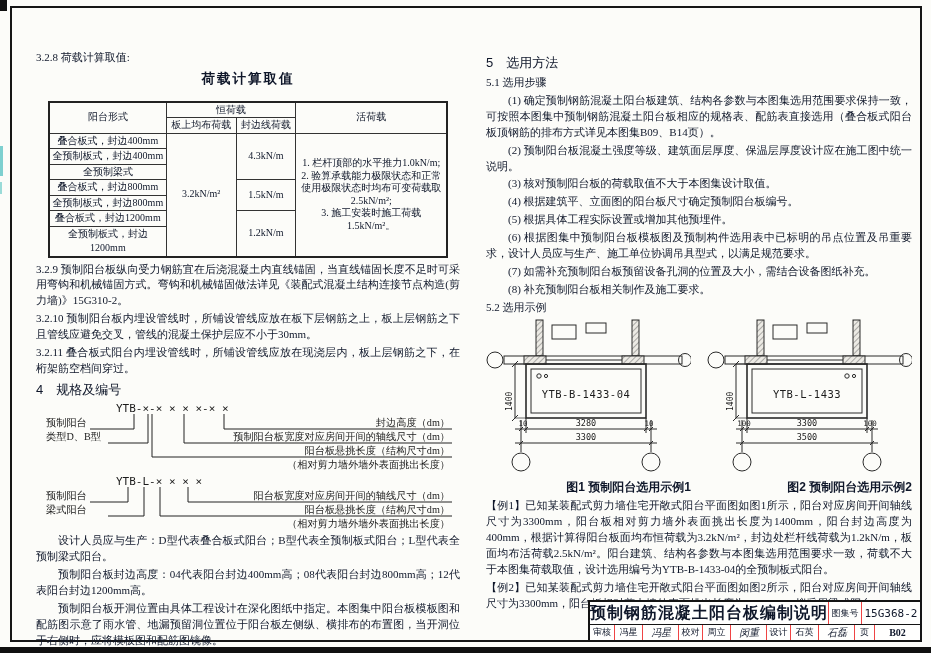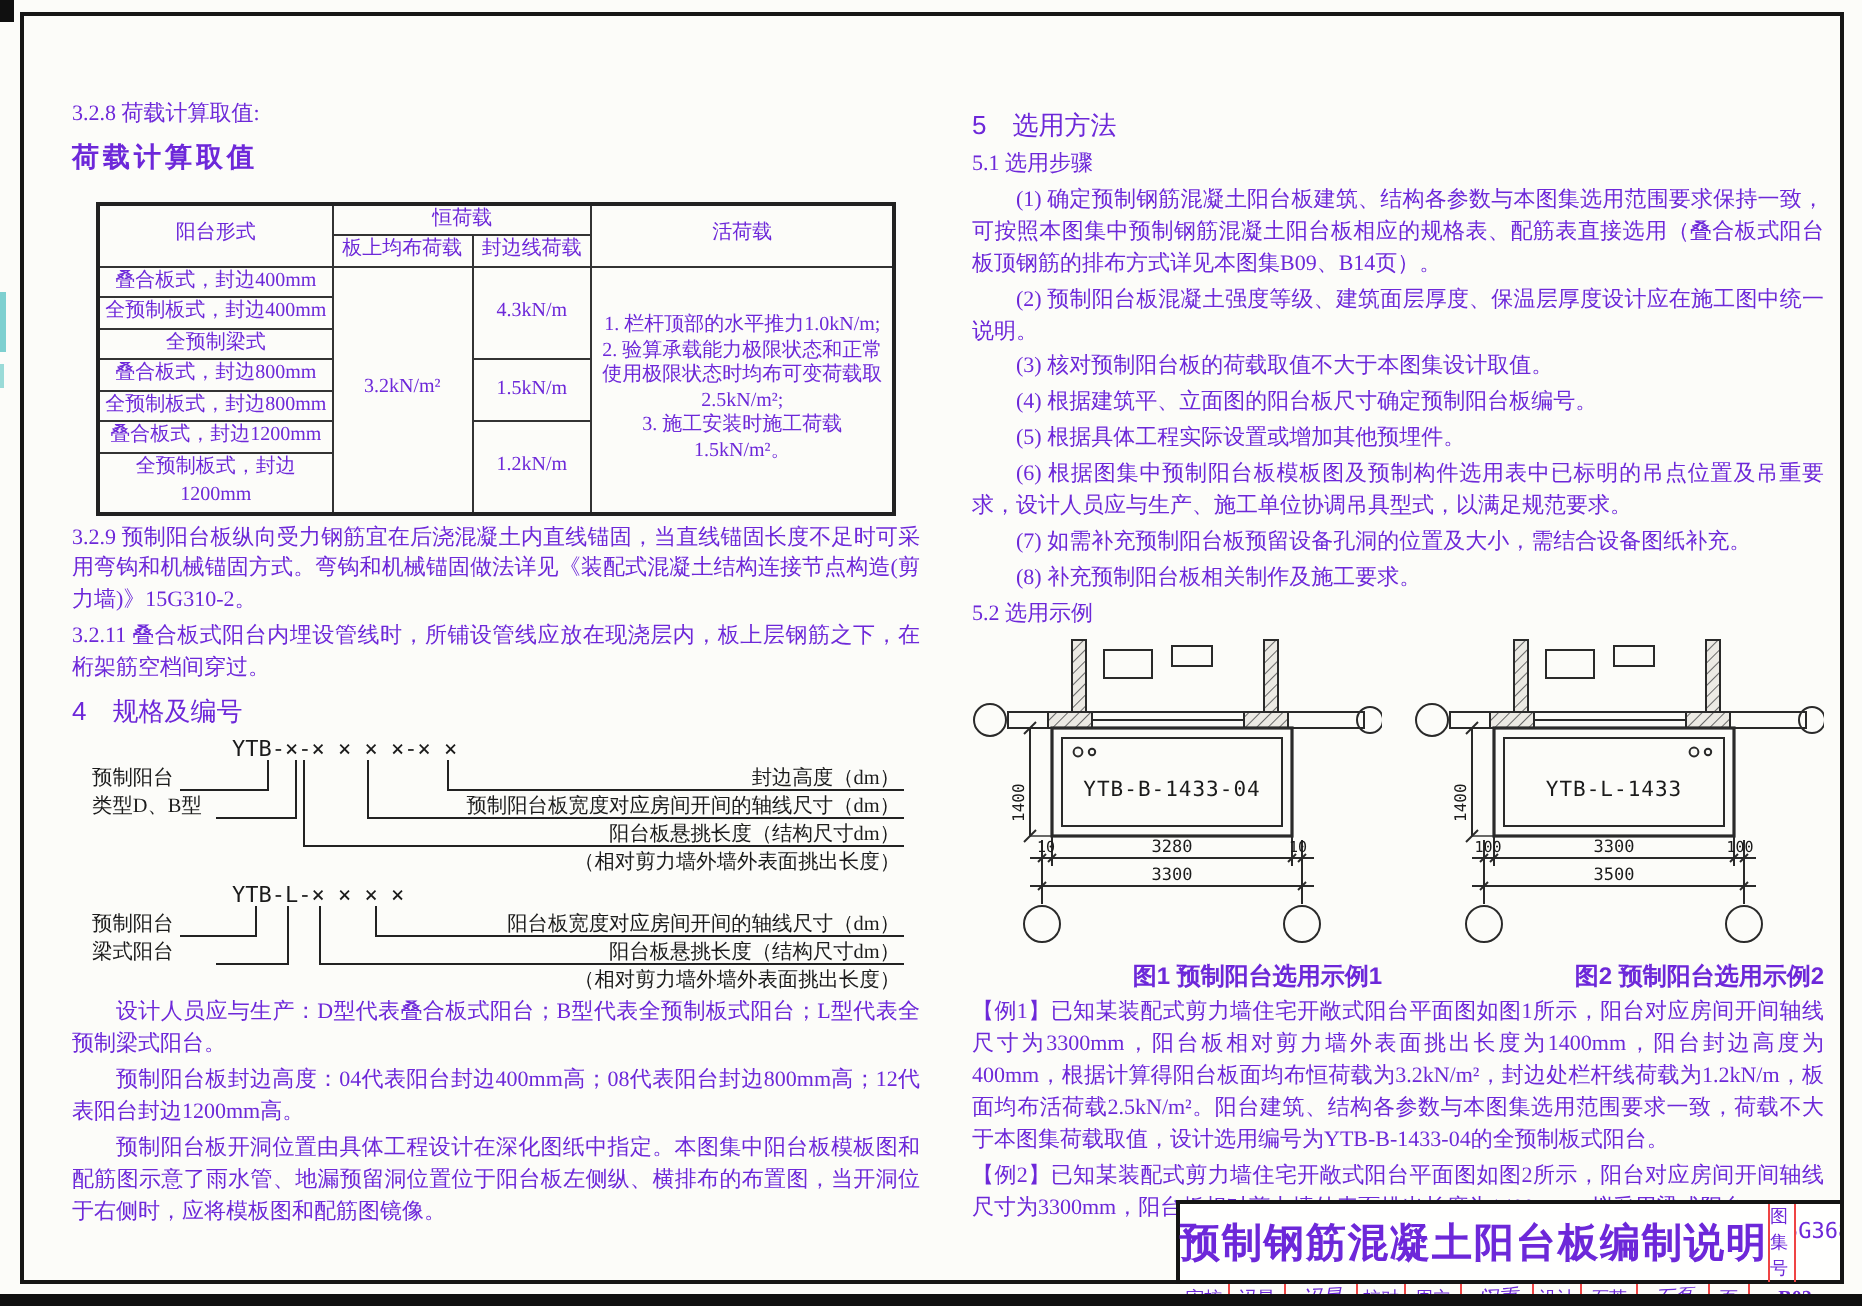--- a/index.html
+++ b/index.html
@@ -1,31 +1,31 @@
 <!DOCTYPE html>
 <html><head>
 <meta charset="utf-8">
 <style>
   *{box-sizing:border-box;margin:0;padding:0}
   html,body{background:#e0e0dc}
   #page{position:relative;width:931px;height:653px;background:#fcfcf9;overflow:hidden;
-        font-family:"Liberation Serif","DejaVu Serif",serif;color:#6d28d9}
+        font-family:"Liberation Serif","DejaVu Serif",serif;color:#0f172a}
   .frame{position:absolute;top:6px;left:10px;right:9px;bottom:11px;border:2px solid #161616}
   .bottombar{position:absolute;left:0;right:0;bottom:0;height:6px;background:#101010}
   .corner{position:absolute;left:0;top:0;width:7px;height:11px;background:#101010}
   .cyan1{position:absolute;left:0;top:146px;width:3px;height:30px;background:#7ed0d0}
   .cyan2{position:absolute;left:0;top:182px;width:2px;height:12px;background:#9adbd8}
 
   .col{position:absolute;top:50px;font-size:11px;line-height:1.45;text-align:justify}
   #leftcol{left:36px;width:424px}
   #rightcol{left:486px;width:426px}
   p.body{margin-bottom:2px}
   .indent{text-indent:2em}
 
-  .tabletitle{font-weight:bold;font-size:13.5px;margin:3px 0 3px;
+  .tabletitle{text-align:center;font-weight:bold;font-size:13.5px;margin:3px 0 3px;
               font-family:"Liberation Sans",sans-serif;letter-spacing:2px}
   table.load{border-collapse:collapse;margin:12px auto 4px;width:400px;border:2px solid #222}
   table.load td{border:1px solid #333;font-size:10px;text-align:center;padding:0 1px;height:14px}
   table.load td.hdr{height:15px}
   td.live{text-align:left;font-size:9.8px;line-height:1.25;padding:1px 3px;vertical-align:middle}
   td.bigval{font-size:11px}
 
   .sec{font-size:13px;font-family:"Liberation Sans",sans-serif;font-weight:normal;margin:4px 0 2px}
   svg text{fill:#1b1b1b}
   .numdiag{display:block;margin:1px 0 0 2px}
@@ -34,21 +34,21 @@
 
   .figrow{display:flex;gap:16px;margin:3px 0 2px}
   .figure{width:205px;text-align:right}
   .figcap{font-size:12px;font-weight:bold;font-family:"Liberation Sans",sans-serif;margin-top:1px}
   .figsvg text{font-family:"DejaVu Sans Mono",monospace}
 
   .tblock{position:absolute;left:588px;top:600px;width:334px;height:42px;border:2px solid #141414;
           display:flex;flex-direction:column;background:#fffffe}
   .tb-r1{flex:1;display:flex;border-bottom:1px solid #141414}
   .tb-title{flex:1;display:flex;align-items:center;justify-content:center;
-            font-family:"Liberation Sans",sans-serif;font-weight:bold;font-size:20px;letter-spacing:1px;white-space:nowrap}
+            font-family:"Liberation Sans",sans-serif;font-weight:bold;font-size:16px;letter-spacing:1px;white-space:nowrap}
   .tb-cell{display:flex;align-items:center;justify-content:center;border-left:1px solid #ef4444;overflow:hidden}
   .tb-r2{height:15px;display:flex;font-size:9px}
   .tb-r2 .tb-cell:first-child{border-left:none}
   .w-atlaslbl{width:40px;font-size:9px}
   .w-atlasno{width:72px;font-size:11px;font-family:"DejaVu Sans Mono",monospace}
   .w-lbl{width:24px}.w-name{width:28px}.w-sig{width:36px}
   .w-pg{width:20px}.w-pgno{flex:1;font-size:10px;font-weight:bold;font-family:Liberation Serif, serif}
   .sig{font-style:italic;font-family:"DejaVu Serif",serif;font-size:10px;transform:rotate(-3deg)}
 </style>
 </head>
@@ -103,20 +103,21 @@
           <td>叠合板式，封边1200mm</td>
           <td rowspan="2">1.2kN/m</td>
         </tr>
         <tr>
             <td>全预制板式，封边1200mm</td>
           </tr>
       </tbody>
     </table>
 
     <p class="body">3.2.9 预制阳台板纵向受力钢筋宜在后浇混凝土内直线锚固，当直线锚固长度不足时可采用弯钩和机械锚固方式。弯钩和机械锚固做法详见《装配式混凝土结构连接节点构造(剪力墙)》15G310-2。</p>
+    <p class="body">3.2.10 预制阳台板内埋设管线时，所铺设管线应放在板下层钢筋之上，板上层钢筋之下且管线应避免交叉，管线的混凝土保护层应不小于30mm。</p>
     <p class="body">3.2.11 叠合板式阳台内埋设管线时，所铺设管线应放在现浇层内，板上层钢筋之下，在桁架筋空档间穿过。</p>
 
     <div class="sec">4　规格及编号</div>
 
     <svg class="numdiag" width="420" height="72" viewBox="0 0 420 72">
       <g stroke="#222" stroke-width="1" fill="none">
         <polyline points="52,27 96,27 96,12"></polyline>
         <polyline points="70,41 110,41 110,12"></polyline>
         <polyline points="186,12 186,27 414,27"></polyline>
         <polyline points="146,12 146,41 414,41"></polyline>

